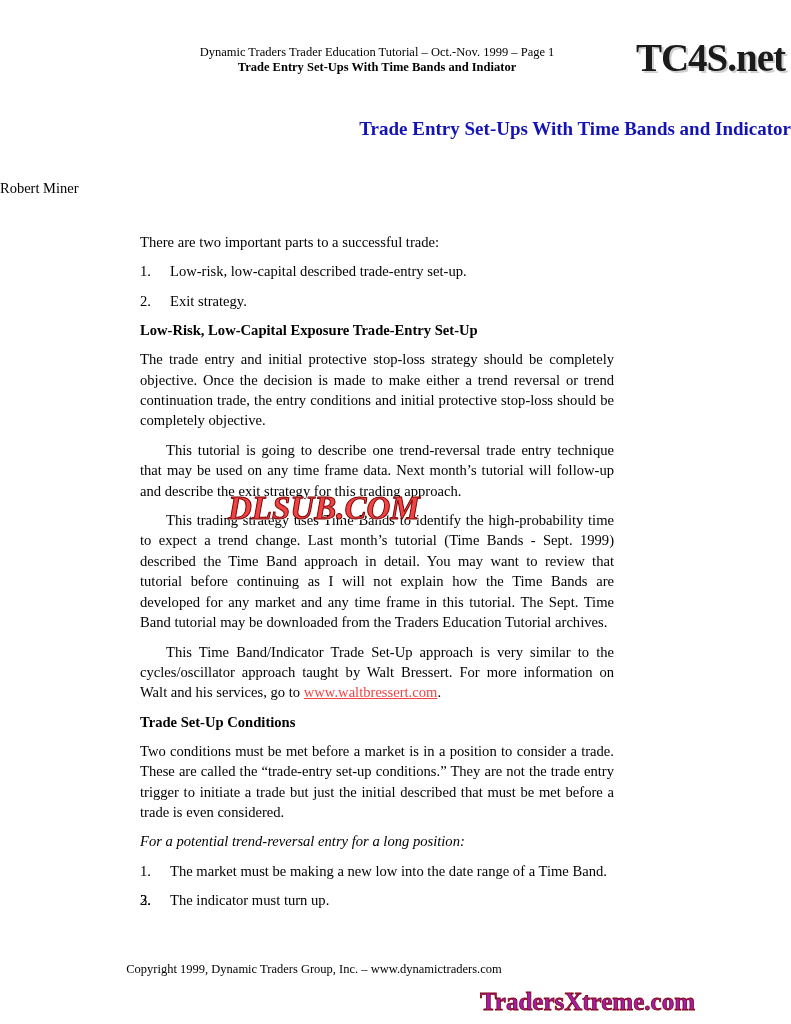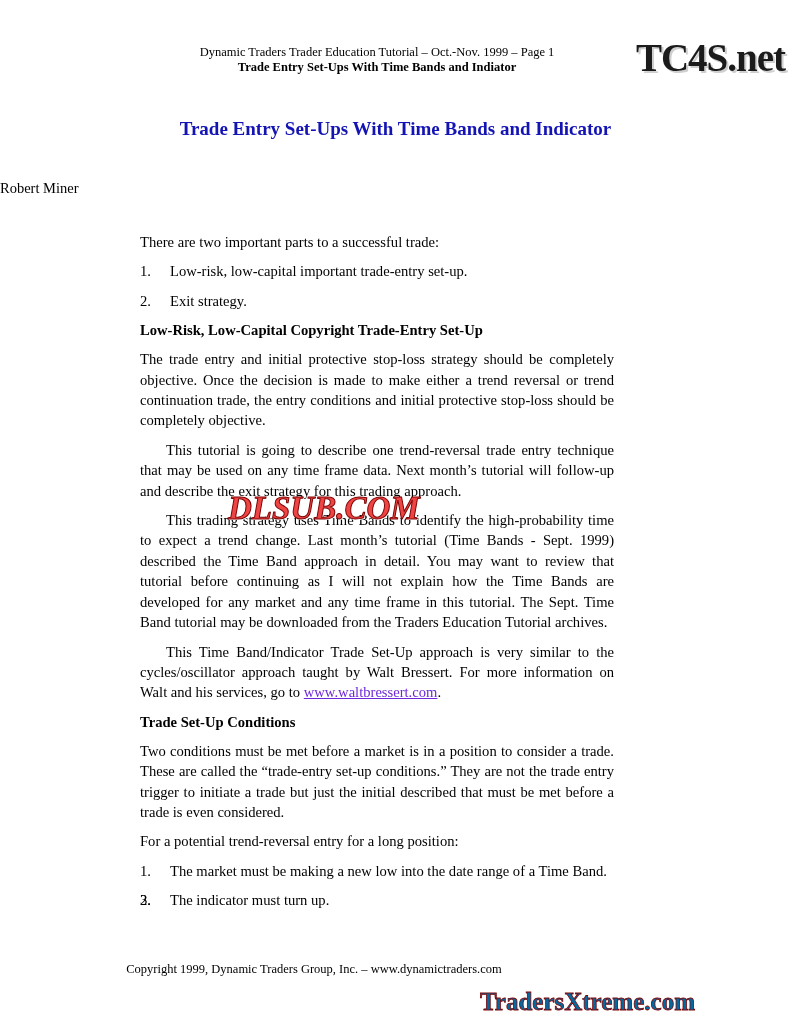--- a/index.html
+++ b/index.html
@@ -50,21 +50,21 @@
     line-height: 15px;
   }
   .runhead .l2 { font-weight: bold; }
 
   
   .doc-title {
     position: absolute;
     left: 0;
     top: 118px;
     width: 791px;
-    text-align: center;
+    text-align: right;
     font-size: 19px;
     font-weight: bold;
     color: #1414b4;
   }
   .subtitle {
     position: absolute;
     left: 0;
     top: 152px;
     width: 791px;
     text-align: center;
@@ -106,24 +106,24 @@
     margin: 0 0 9px 0;
     padding-left: 30px;
     position: relative;
     text-align: left;
   }
   .numlist li .num {
     position: absolute;
     left: 0;
     top: 0;
   }
-  .tight { margin-bottom: 4px; }
+  .tight { margin-bottom: 4px; font-style: italic; }
 
   a.extlink {
-    color: #6d28d9;
+    color: #ef4444;
     text-decoration: underline;
   }
 
   
   .dlsub {
     position: absolute;
     left: 228px;
     top: 490px;
     font-family: "Liberation Serif", serif;
     font-size: 33px;
@@ -146,21 +146,21 @@
     font-size: 12.5px;
   }
 
   .tx {
     position: absolute;
     left: 480px;
     top: 988px;
     font-family: "Liberation Serif", serif;
     font-size: 25px;
     font-weight: bold;
-    color: #0369a1;
+    color: #a21caf;
     -webkit-text-stroke: 0.8px #800000;
     text-shadow: 1px 1px 0 #ffffff;
     white-space: nowrap;
   }
 </style>
 </head>
 <body>
 
 <div class="page">
 
@@ -174,29 +174,29 @@
   <div class="doc-title">Trade Entry Set-Ups With Time Bands and Indicator</div>
   <div class="author">Robert Miner</div>
 
   <div class="body">
 
     <p>There are two important parts to a successful trade:</p>
 
     <ul class="numlist">
       <li>
         <span class="num">1.</span>
-        <span>Low-risk, low-capital important trade-entry set-up.</span>
+        <span>Low-risk, low-capital described trade-entry set-up.</span>
       </li>
       <li>
         <span class="num">2.</span>
         <span>Exit strategy.</span>
       </li>
     </ul>
 
-    <h2>Low-Risk, Low-Capital Copyright Trade-Entry Set-Up</h2>
+    <h2>Low-Risk, Low-Capital Exposure Trade-Entry Set-Up</h2>
 
     <p>The trade entry and initial protective stop-loss strategy should be completely objective. Once the decision is made to make either a trend reversal or trend continuation trade, the entry conditions and initial protective stop-loss should be completely objective.</p>
     <p class="indent">This tutorial is going to describe one trend-reversal trade entry technique that may be used on any time frame data. Next month’s tutorial will follow-up and describe the exit strategy for this trading approach.</p>
     <p class="indent">This trading strategy uses Time Bands to identify the high-probability time to expect a trend change. Last month’s tutorial (Time Bands - Sept. 1999) described the Time Band approach in detail. You may want to review that tutorial before continuing as I will not explain how the Time Bands are developed for any market and any time frame in this tutorial. The Sept. Time Band tutorial may be downloaded from the Traders Education Tutorial archives.</p>
 
     <p class="indent">
       <span>This Time Band/Indicator Trade Set-Up approach is very similar to the cycles/oscillator approach taught by Walt Bressert. For more information on Walt and his services, go to </span><a class="extlink" href="#">www.waltbressert.com</a><span>.</span>
     </p>
 
     <h2>Trade Set-Up Conditions</h2>

